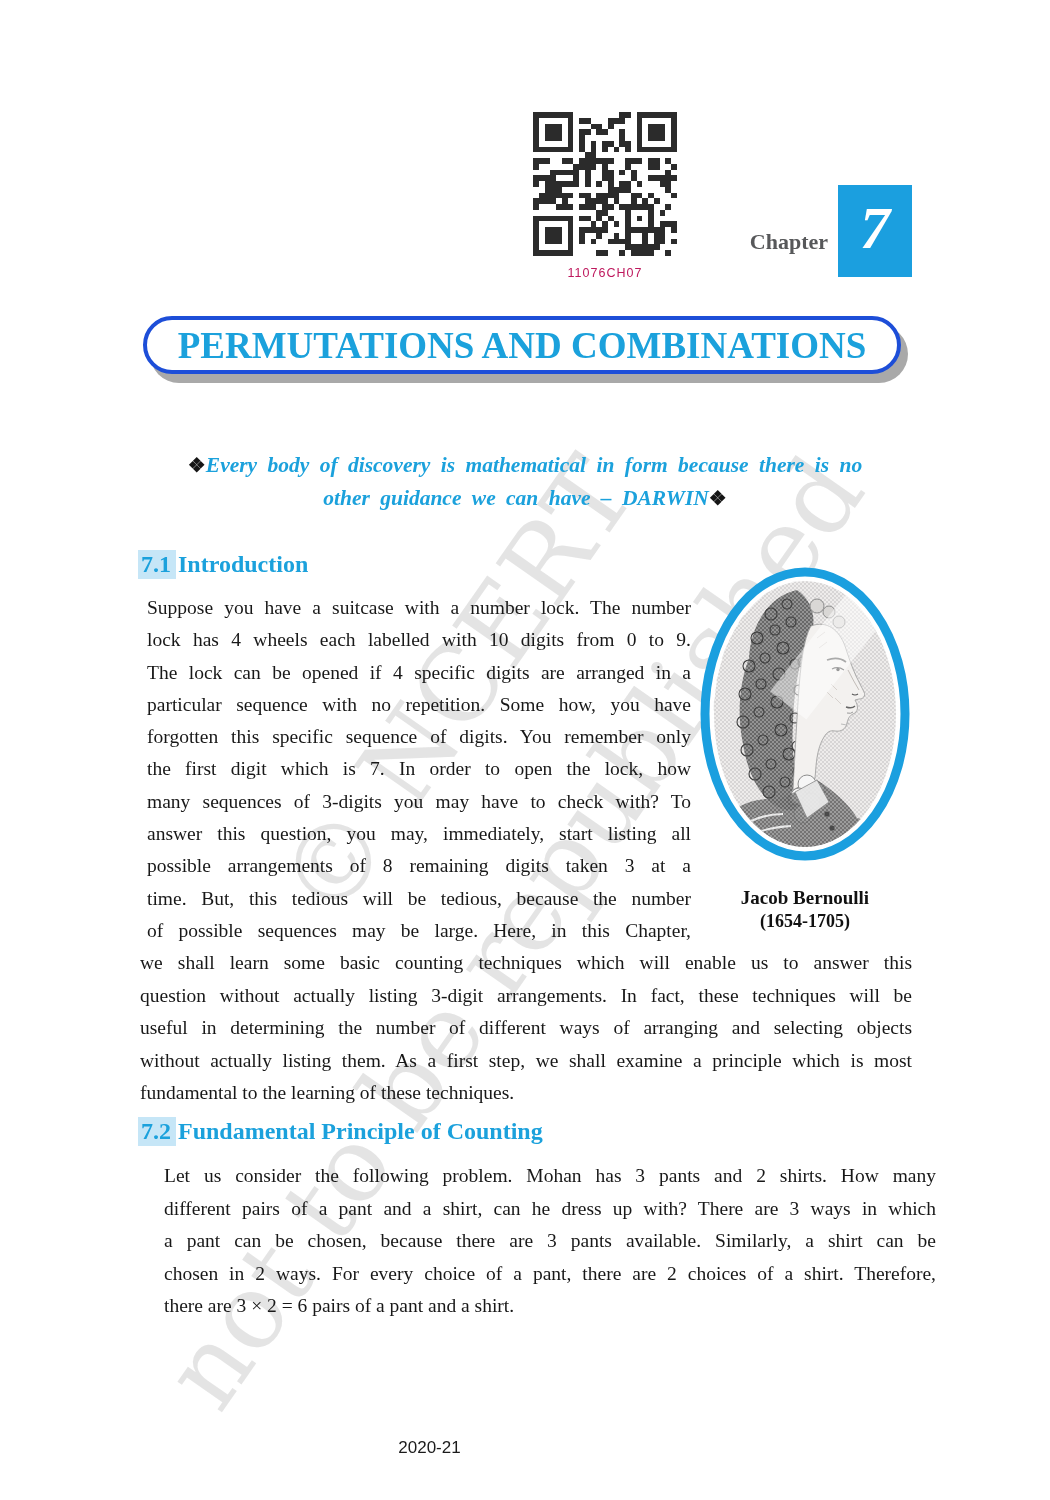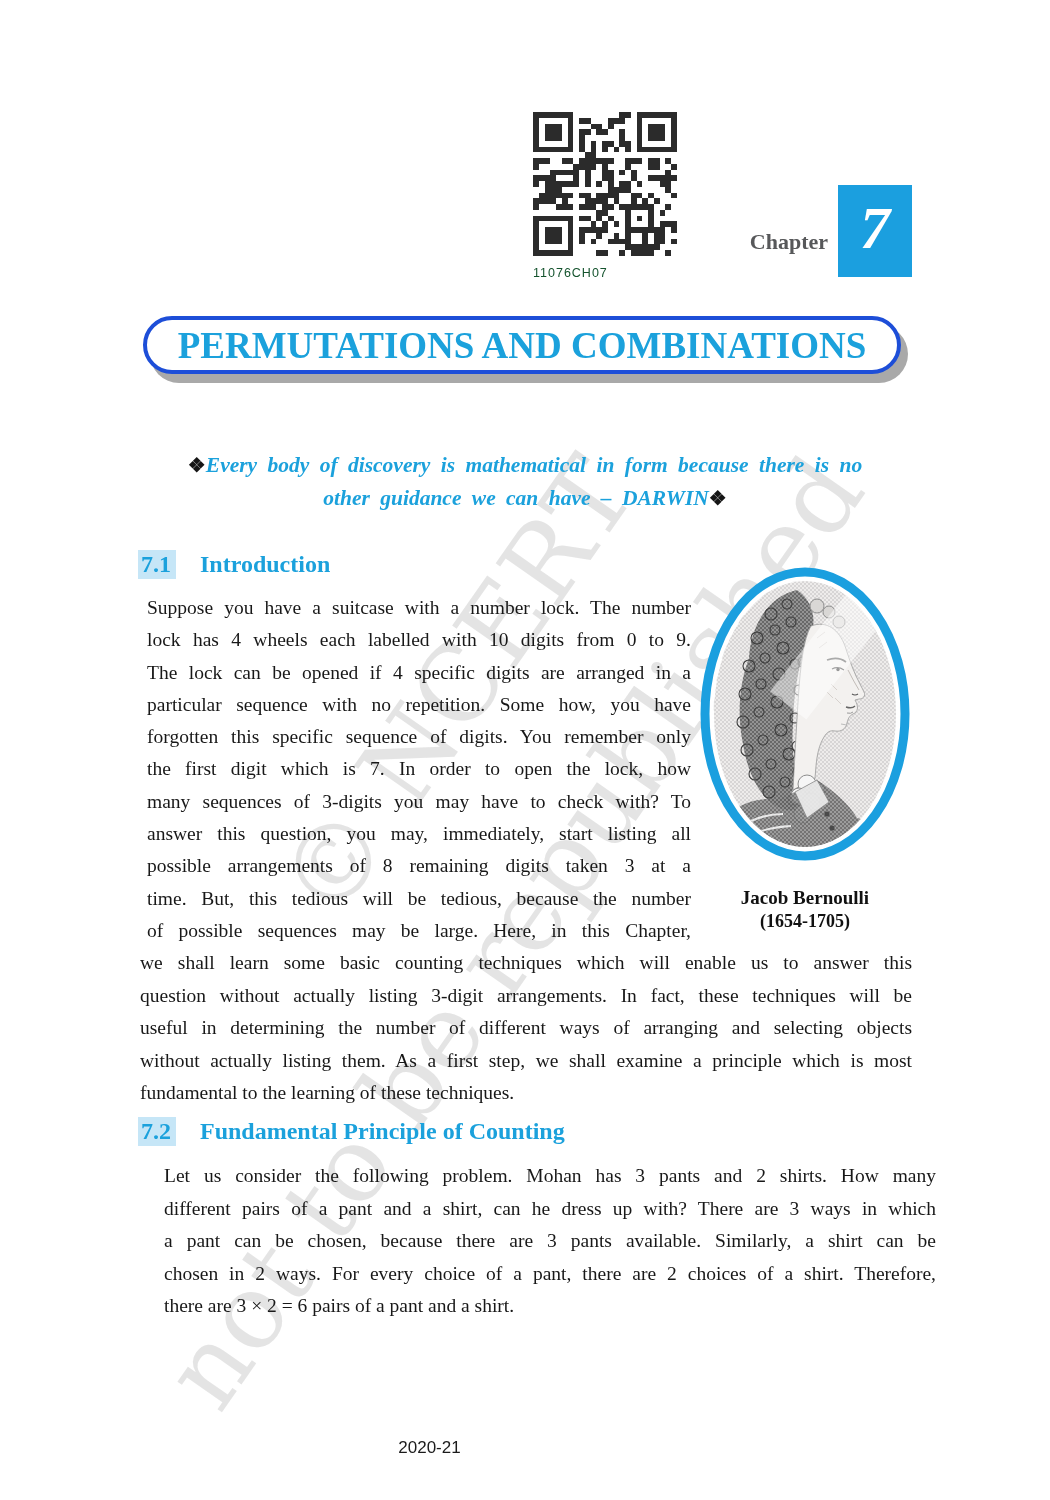--- a/index.html
+++ b/index.html
@@ -5,22 +5,22 @@
   html,body{margin:0;padding:0;background:#ffffff;}
   .page{position:relative;width:1050px;height:1500px;background:#fff;overflow:hidden;
         font-family:"Liberation Serif",serif;}
   
   .wm{position:absolute;z-index:0;font-family:"DejaVu Serif",serif;color:#cfcfcf;opacity:.55;
       white-space:nowrap;transform-origin:0 0;transform:rotate(-55deg);}
   #wm1{left:255px;top:870px;font-size:104px;}
   #wm2{left:140px;top:1360px;font-size:104px;}
   
   .qr{position:absolute;left:533px;top:112px;z-index:1;}
-  .qr-caption{position:absolute;left:533px;top:266px;width:144px;z-index:1;
-      font-family:"Liberation Sans",sans-serif;font-size:12.5px;letter-spacing:1px;color:#14532d;}
+  .qr-caption{position:absolute;left:533px;top:266px;width:144px;text-align:center;z-index:1;
+      font-family:"Liberation Sans",sans-serif;font-size:12.5px;letter-spacing:1px;color:#be185d;}
   
   .chapter-label{position:absolute;left:680px;top:229px;width:148px;text-align:right;z-index:1;
       font-weight:bold;font-size:22px;color:#57585a;}
   .chapter-box{position:absolute;left:838px;top:185px;width:74px;height:92px;z-index:1;
       background:var(--chapter_box,#1b9fdf);display:flex;align-items:center;justify-content:center;}
   .chapter-num{color:#fff;font-size:60px;font-style:italic;font-weight:bold;transform:translateY(-3px);}
   
   .banner{position:absolute;left:143px;top:316px;width:750px;height:50px;z-index:1;background:#fff;
       border:4px solid #1d4ed8;border-radius:34px;box-shadow:7px 9px 0 #a9a9a9;
       display:flex;align-items:center;justify-content:center;}
@@ -29,21 +29,21 @@
   .quote{position:absolute;left:145px;top:449px;width:760px;z-index:1;text-align:center;
       color:var(--accent,#1ba1dc);font-weight:bold;font-style:italic;font-size:21.5px;
       line-height:33px;word-spacing:5px;}
   .quote .qline{white-space:nowrap;}
   .orn{color:#151515;font-style:normal;font-size:20px;word-spacing:0;}
   
   .sec-head{position:absolute;left:138px;z-index:1;font-weight:bold;font-size:24px;
       color:var(--accent,#1ba1dc);white-space:nowrap;}
   #sec1{top:551px;}
   #sec2{top:1118px;}
-  .sec-num{background:var(--highlight,#c6e6f7);padding:1px 5px 2px 3px;margin-right:24px;}
+  .sec-num{background:var(--highlight,#c6e6f7);padding:1px 5px 2px 3px;margin-right:2px;}
   
   .textblock{position:absolute;z-index:1;font-size:19.5px;color:#181818;}
   .textblock .tline{white-space:nowrap;text-align:justify;text-align-last:justify;}
   .textblock .tline.lastline{text-align-last:left;}
   #intro-narrow{left:147px;top:592px;width:544px;line-height:32.3px;}
   #intro-full{left:140px;top:947px;width:772px;line-height:32.6px;}
   #counting{left:140px;top:1160px;width:772px;line-height:32.6px;margin-left:24px;}
   
   .portrait{position:absolute;left:699px;top:566px;z-index:1;}
   .portrait-caption{position:absolute;left:694px;top:866px;width:222px;z-index:1;text-align:center;

